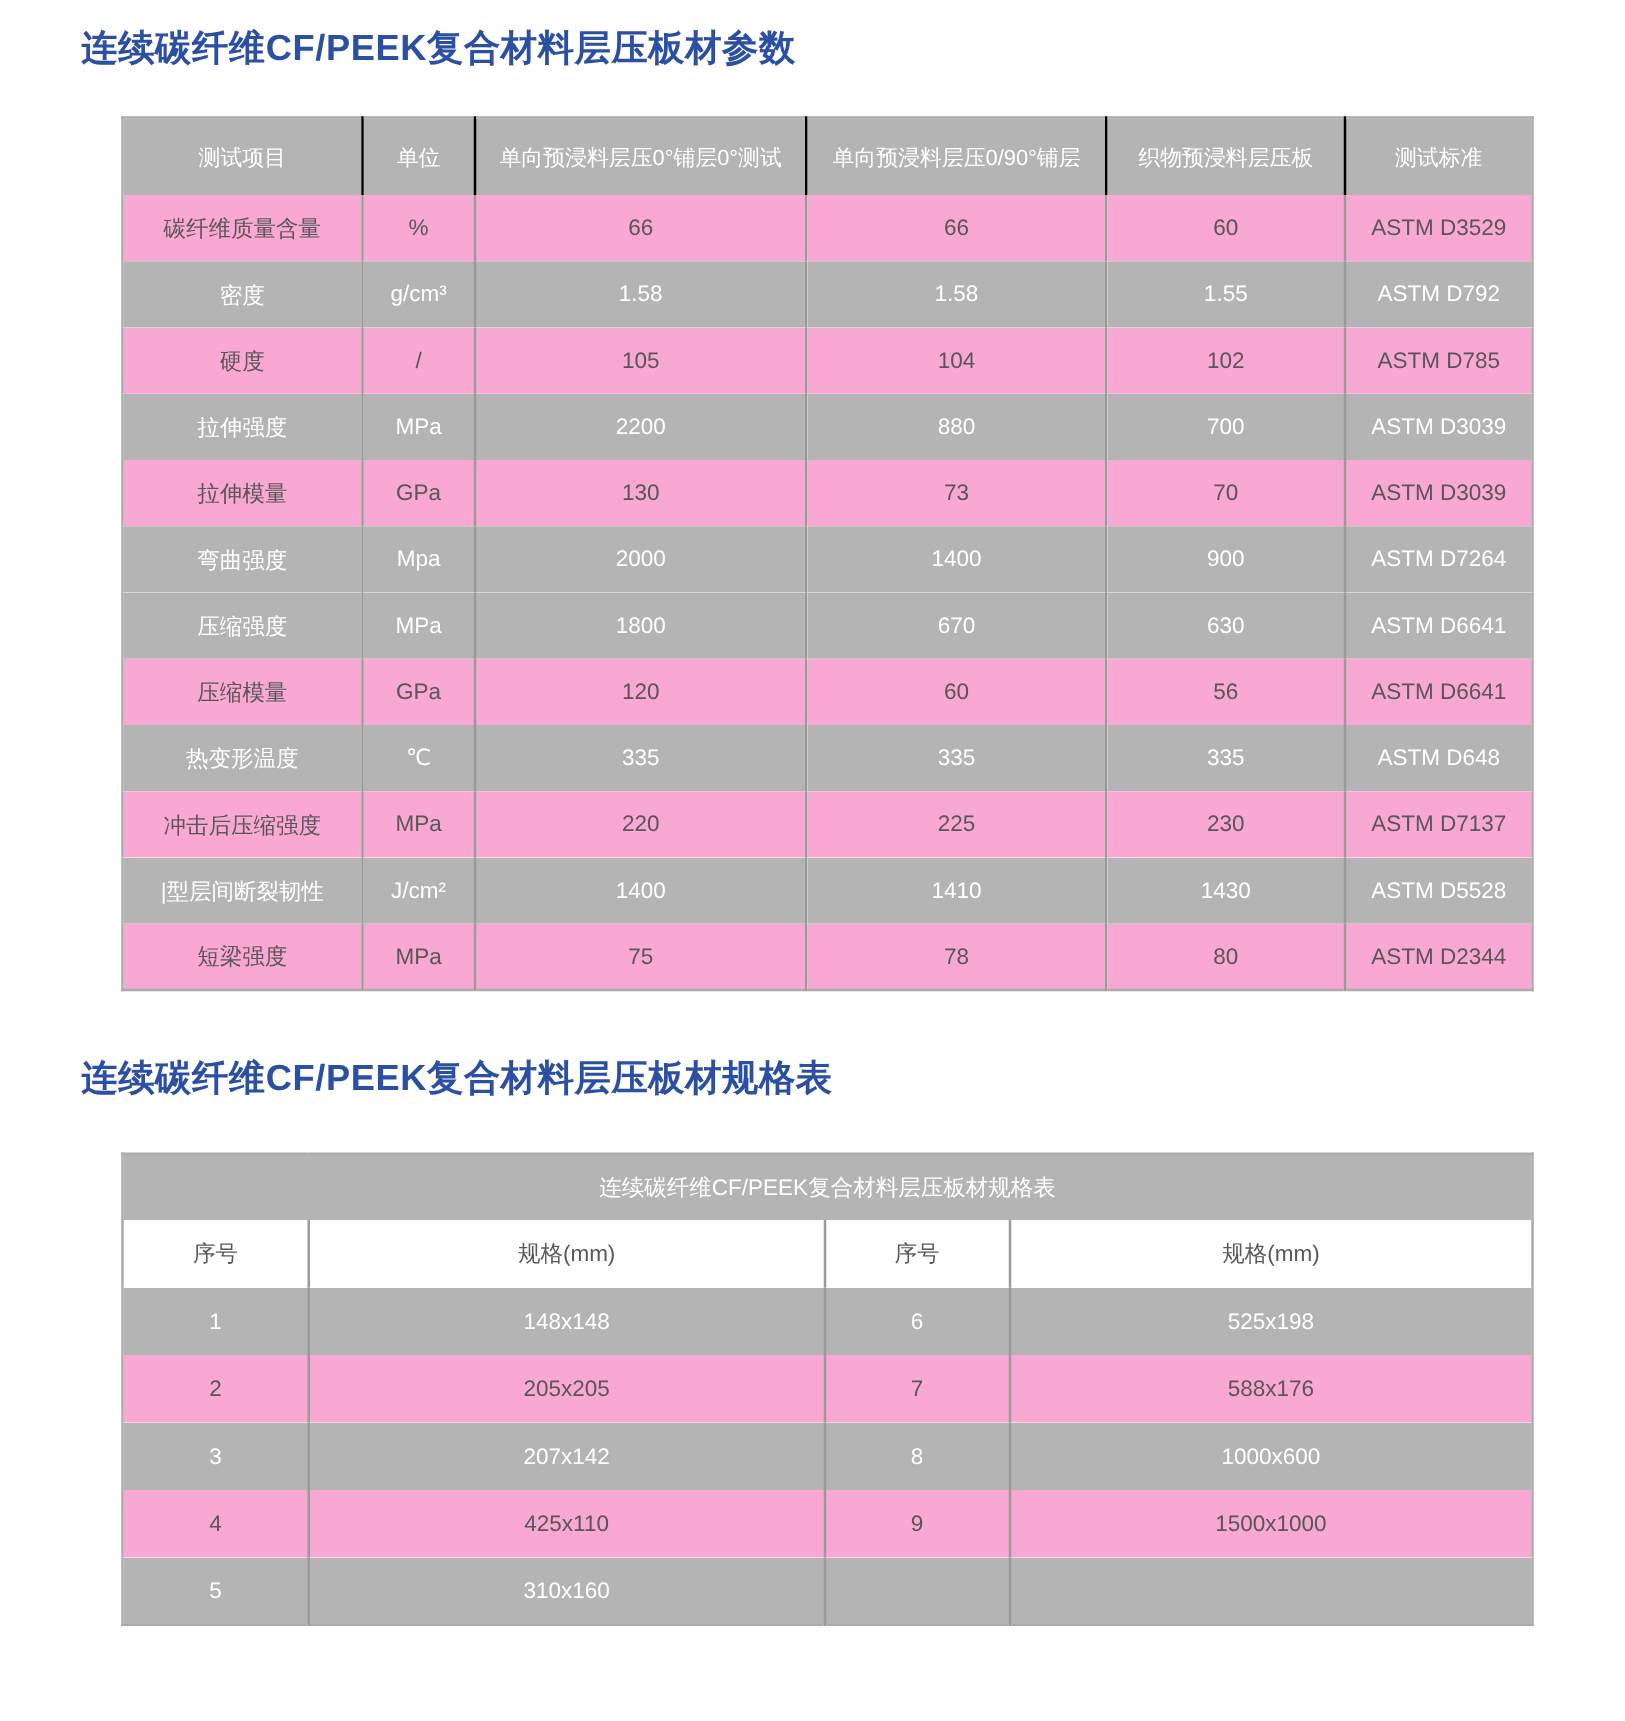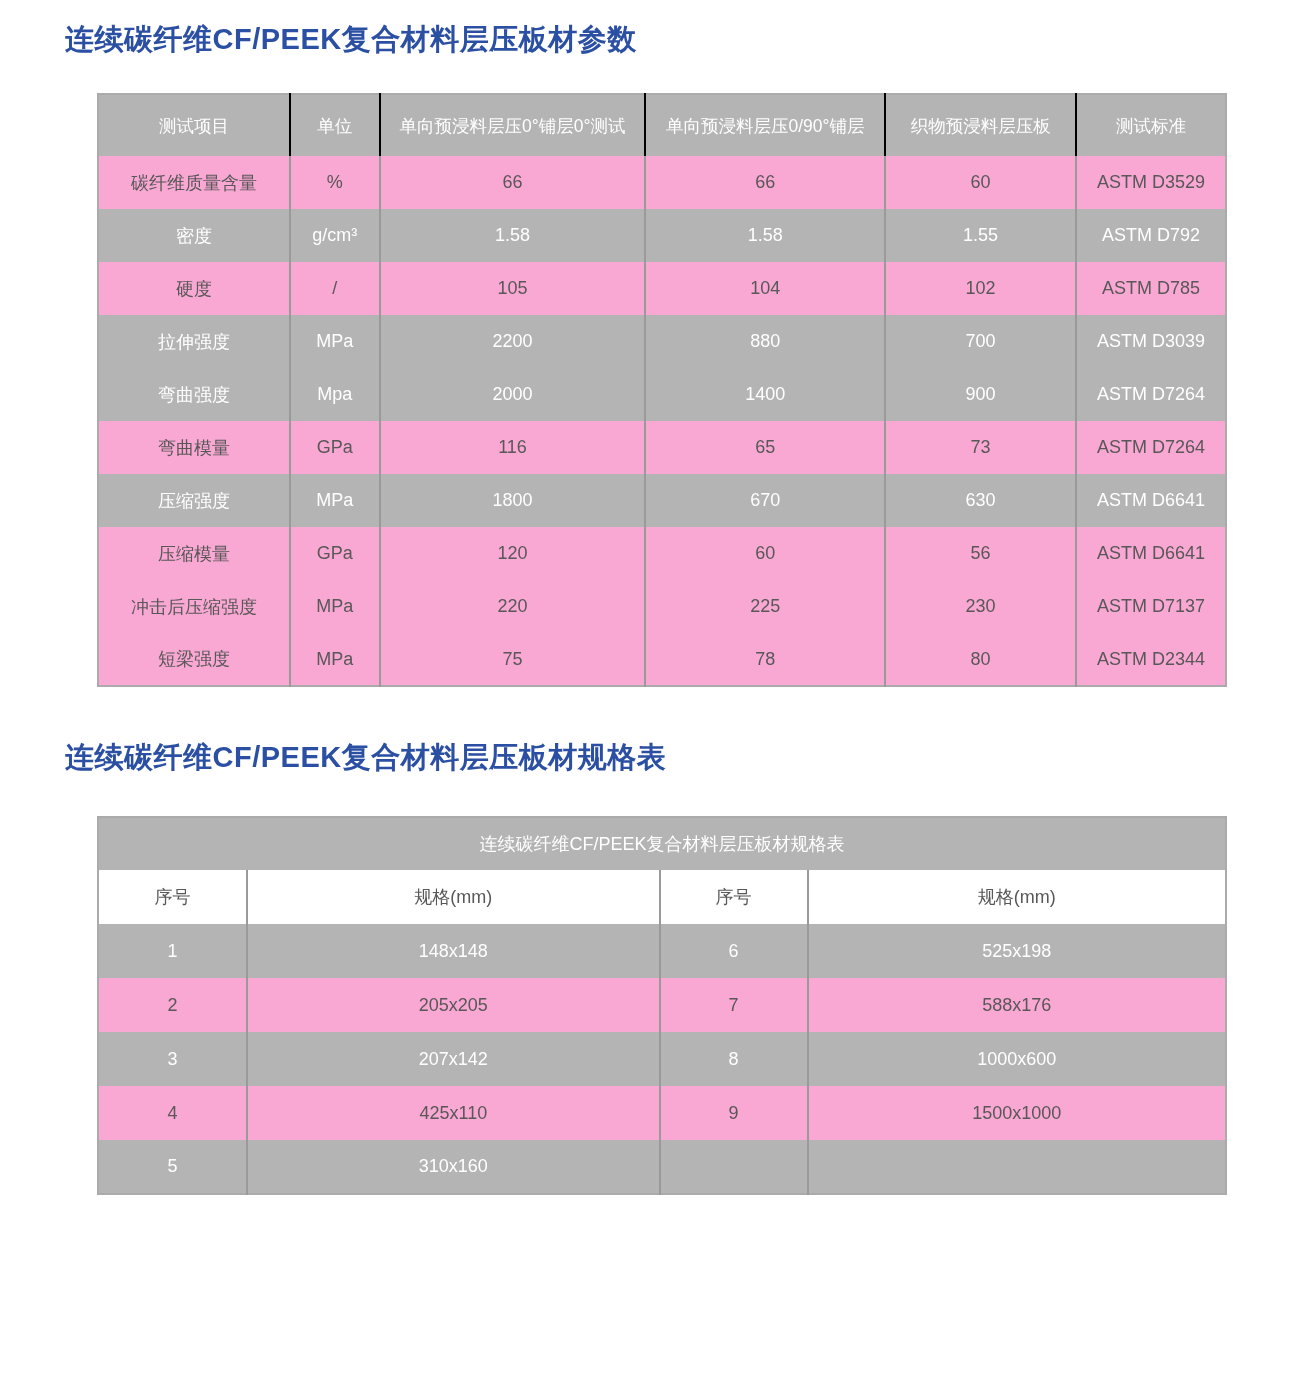--- a/index.html
+++ b/index.html
@@ -126,59 +126,75 @@
           <td>ASTM D785</td>
         </tr>
         <tr class="row-gray">
           <td>拉伸强度</td>
           <td>MPa</td>
           <td>2200</td>
           <td>880</td>
           <td>700</td>
           <td>ASTM D3039</td>
         </tr>
+        <tr class="row-white">
+          <td>拉伸模量</td>
+          <td>GPa</td>
+          <td>130</td>
+          <td>73</td>
+          <td>70</td>
+          <td>ASTM D3039</td>
+        </tr>
         <tr class="row-gray">
           <td>弯曲强度</td>
           <td>Mpa</td>
           <td>2000</td>
           <td>1400</td>
           <td>900</td>
           <td>ASTM D7264</td>
         </tr>
-        <tr class="row-white">
-          <td>弯曲模量</td>
-          <td>GPa</td>
-          <td>116</td>
-          <td>65</td>
-          <td>73</td>
-          <td>ASTM D7264</td>
-        </tr>
         <tr class="row-gray">
           <td>压缩强度</td>
           <td>MPa</td>
           <td>1800</td>
           <td>670</td>
           <td>630</td>
           <td>ASTM D6641</td>
         </tr>
         <tr class="row-white">
           <td>压缩模量</td>
           <td>GPa</td>
           <td>120</td>
           <td>60</td>
           <td>56</td>
           <td>ASTM D6641</td>
         </tr>
+        <tr class="row-gray">
+          <td>热变形温度</td>
+          <td>℃</td>
+          <td>335</td>
+          <td>335</td>
+          <td>335</td>
+          <td>ASTM D648</td>
+        </tr>
         <tr class="row-white">
           <td>冲击后压缩强度</td>
           <td>MPa</td>
           <td>220</td>
           <td>225</td>
           <td>230</td>
           <td>ASTM D7137</td>
+        </tr>
+        <tr class="row-gray">
+          <td>|型层间断裂韧性</td>
+          <td>J/cm²</td>
+          <td>1400</td>
+          <td>1410</td>
+          <td>1430</td>
+          <td>ASTM D5528</td>
         </tr>
         <tr class="row-white">
           <td>短梁强度</td>
           <td>MPa</td>
           <td>75</td>
           <td>78</td>
           <td>80</td>
           <td>ASTM D2344</td>
         </tr>
       </tbody>

